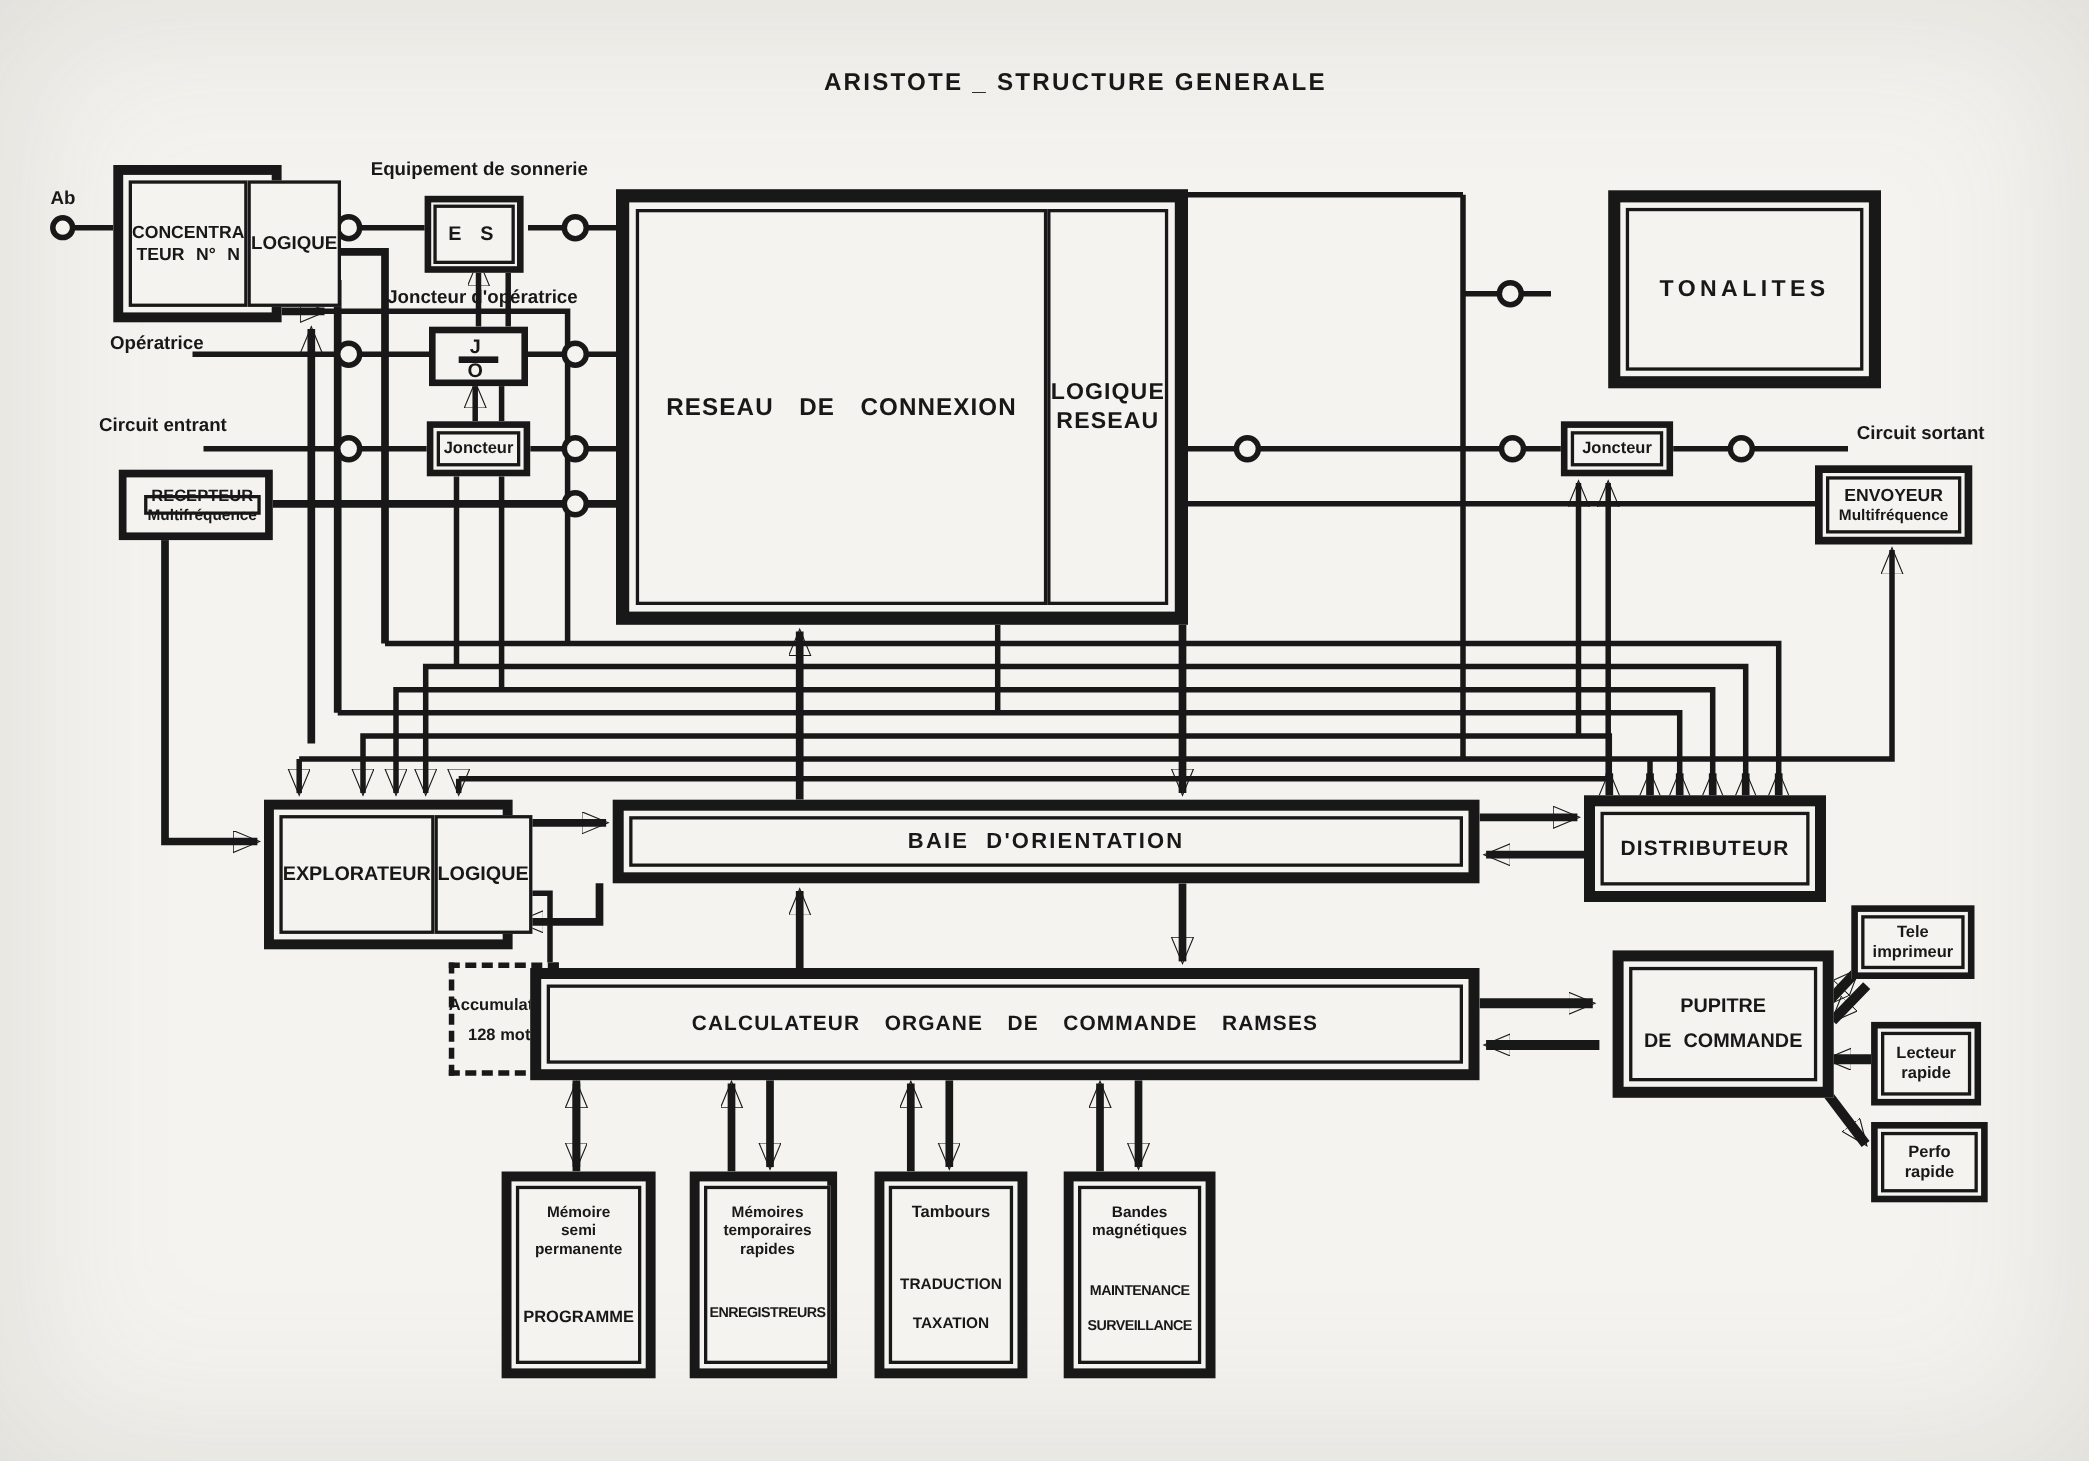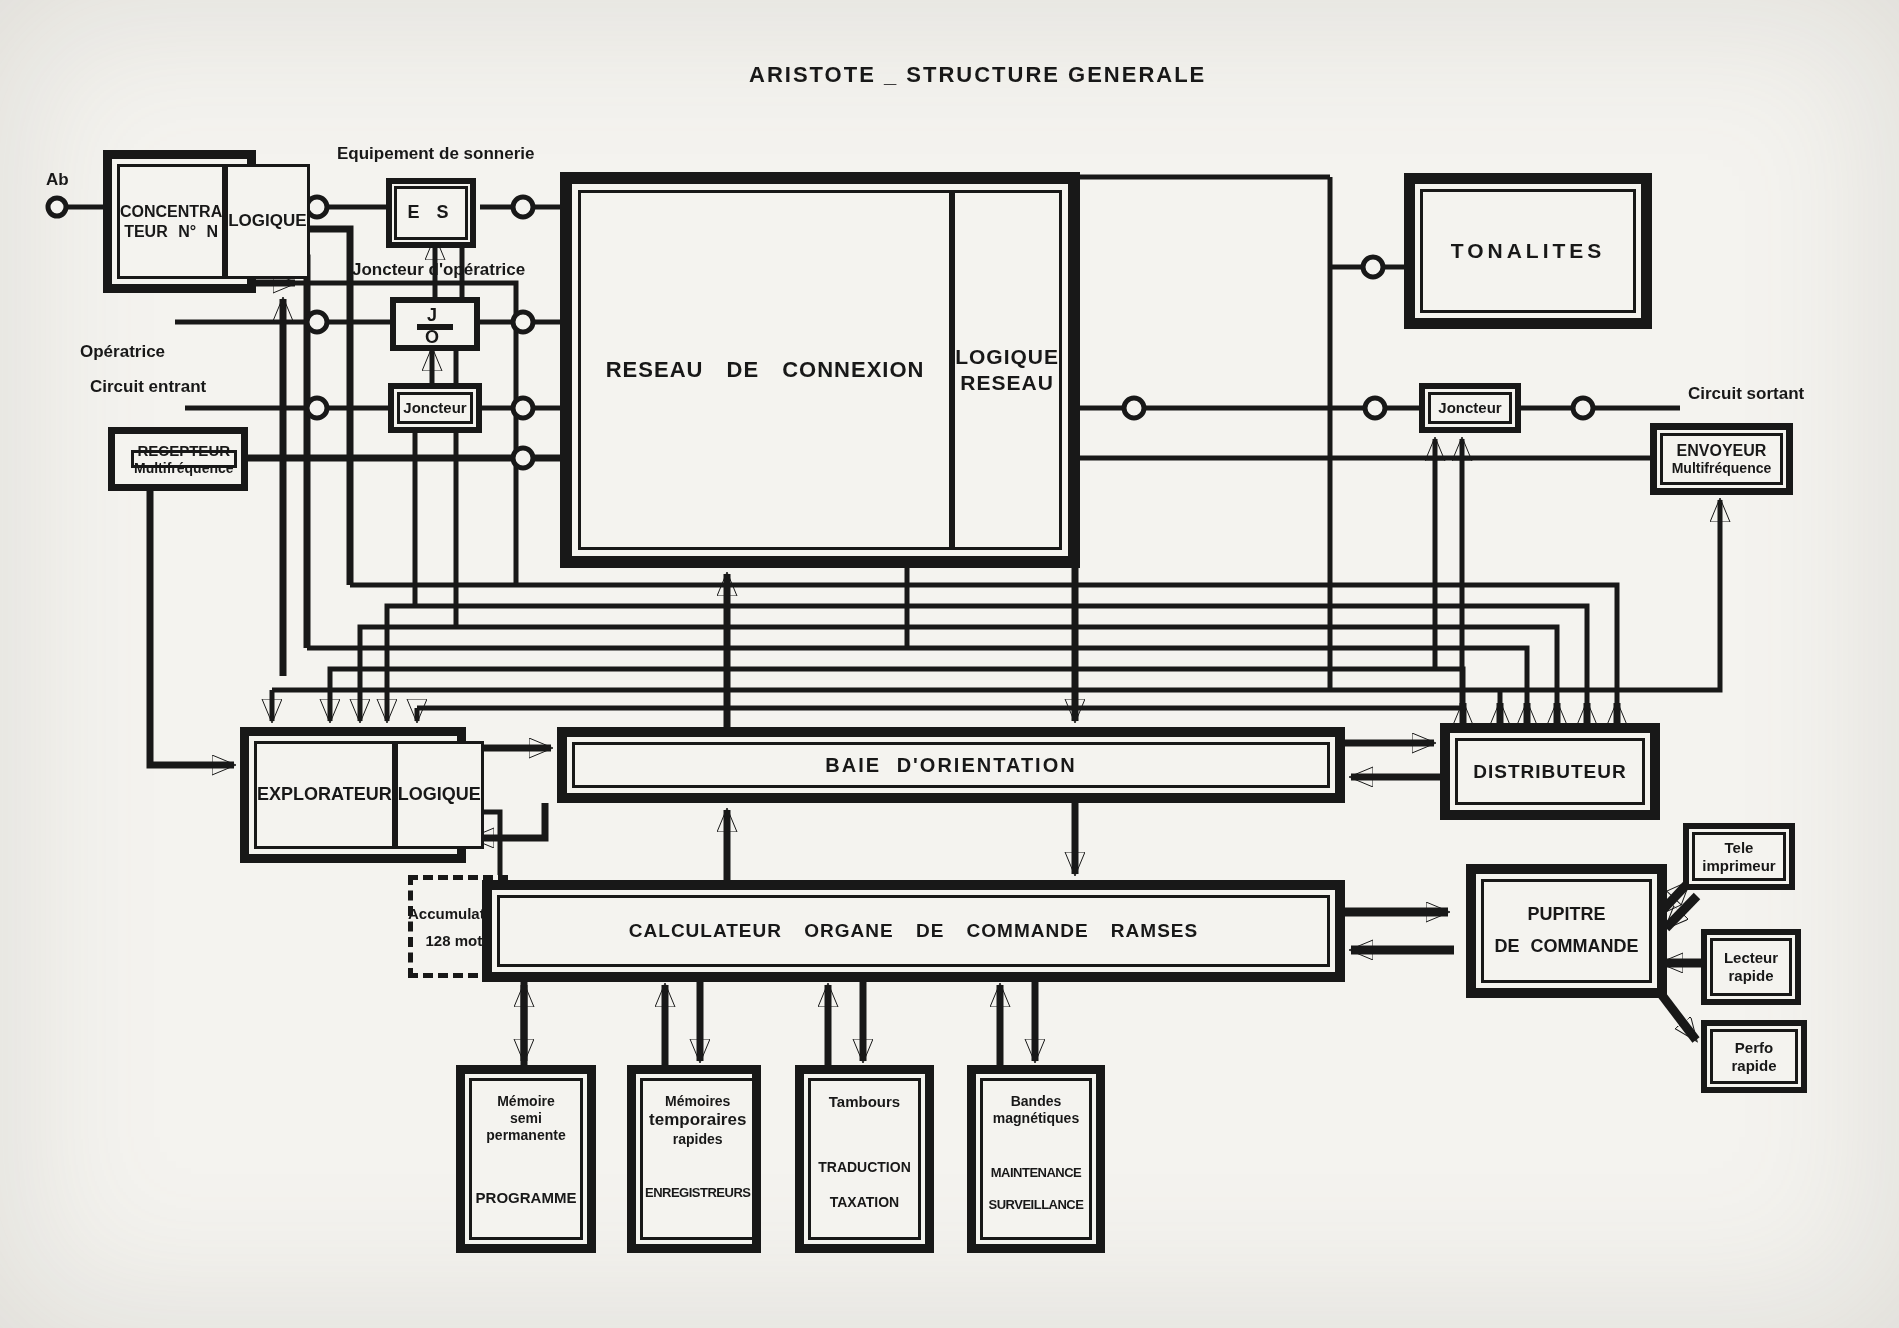--- a/index.html
+++ b/index.html
@@ -148,21 +148,21 @@
       <circle class="conn" cx="1134" cy="408" r="10"></circle>
       <circle class="conn" cx="1375" cy="408" r="10"></circle>
       <circle class="conn" cx="1583" cy="408" r="10"></circle>
     </g>
   </svg>
 
   <div class="lbl t22" style="left:749px;top:62px;width:402px;text-align:center;">ARISTOTE _ STRUCTURE GENERALE</div>
   <div class="lbl t17" style="left:46px;top:170px;">Ab</div>
   <div class="lbl t17" style="left:337px;top:144px;">Equipement de sonnerie</div>
   <div class="lbl t17" style="left:352px;top:260px;">Joncteur d'opératrice</div>
-  <div class="lbl t17" style="left:80px;top:302px;margin-top:40px;">Opératrice</div>
+  <div class="lbl t17" style="left:100px;top:302px;">Opératrice</div>
   <div class="lbl t17" style="left:90px;top:377px;">Circuit entrant</div>
   <div class="lbl t17" style="left:1688px;top:384px;">Circuit sortant</div>
 
   <div class="dashbox" style="left:408px;top:875px;width:100px;height:103px;">
     <span>Accumulateur</span>
     <span>128 mots</span>
   </div>
 
   <div class="box" style="left:103px;top:150px;width:153px;height:143px;">
     <div class="in" style="flex:1.45;font-size:16px;">
@@ -203,21 +203,21 @@
   <div class="box" style="left:560px;top:172px;width:520px;height:396px;border-width:12px;padding:6px;">
     <div class="in ws16" style="font-size:22px;letter-spacing:1px;">
       <span>RESEAU DE CONNEXION</span>
     </div>
     <div class="bar" style="height:10px;"></div>
     <div class="in ws10" style="flex:0 0 56px;font-size:21px;letter-spacing:1px;">
       <span>LOGIQUE RESEAU</span>
     </div>
   </div>
 
-  <div class="box" style="left:1404px;top:173px;width:248px;height:156px;border-width:11px;">
+  <div class="box" style="left:1462px;top:173px;width:248px;height:180px;border-width:11px;">
     <div class="in ls4" style="font-size:21px;">
       <span>TONALITES</span>
     </div>
   </div>
 
   <div class="box" style="left:1419px;top:383px;width:102px;height:50px;border-width:6px;padding:3px;">
     <div class="in" style="font-size:15px;">
       <span>Joncteur</span>
     </div>
   </div>
@@ -290,21 +290,21 @@
       <span style="font-size:14px;">Mémoire</span>
       <span style="font-size:14px;">semi permanente</span>
       <span class="sp"></span>
       <span style="font-size:15px;margin-bottom:30px;">PROGRAMME</span>
     </div>
   </div>
 
   <div class="box" style="left:627px;top:1065px;width:134px;height:188px;padding:4px;">
     <div class="in memcol sm">
       <span style="font-size:14px;">Mémoires</span>
-      <span style="font-size:17px;">temporaires</span>
+      <span style="font-size:14px;">temporaires</span>
       <span style="font-size:14px;">rapides</span>
       <span class="sp"></span>
       <span class="squeeze nowrap" style="font-size:13px;margin-bottom:36px;">ENREGISTREURS</span>
     </div>
   </div>
 
   <div class="box" style="left:795px;top:1065px;width:139px;height:188px;padding:4px;">
     <div class="in memcol sm">
       <span style="font-size:15px;">Tambours</span>
       <span class="sp"></span>

